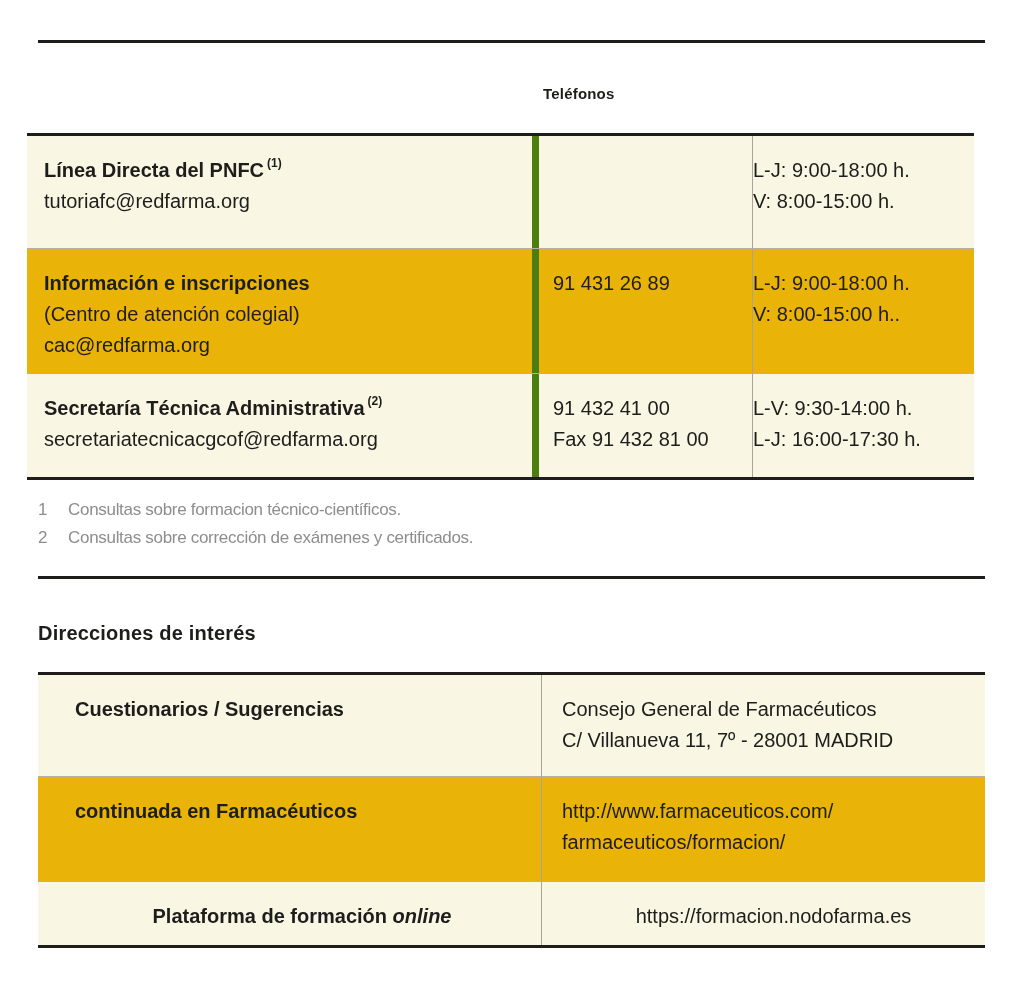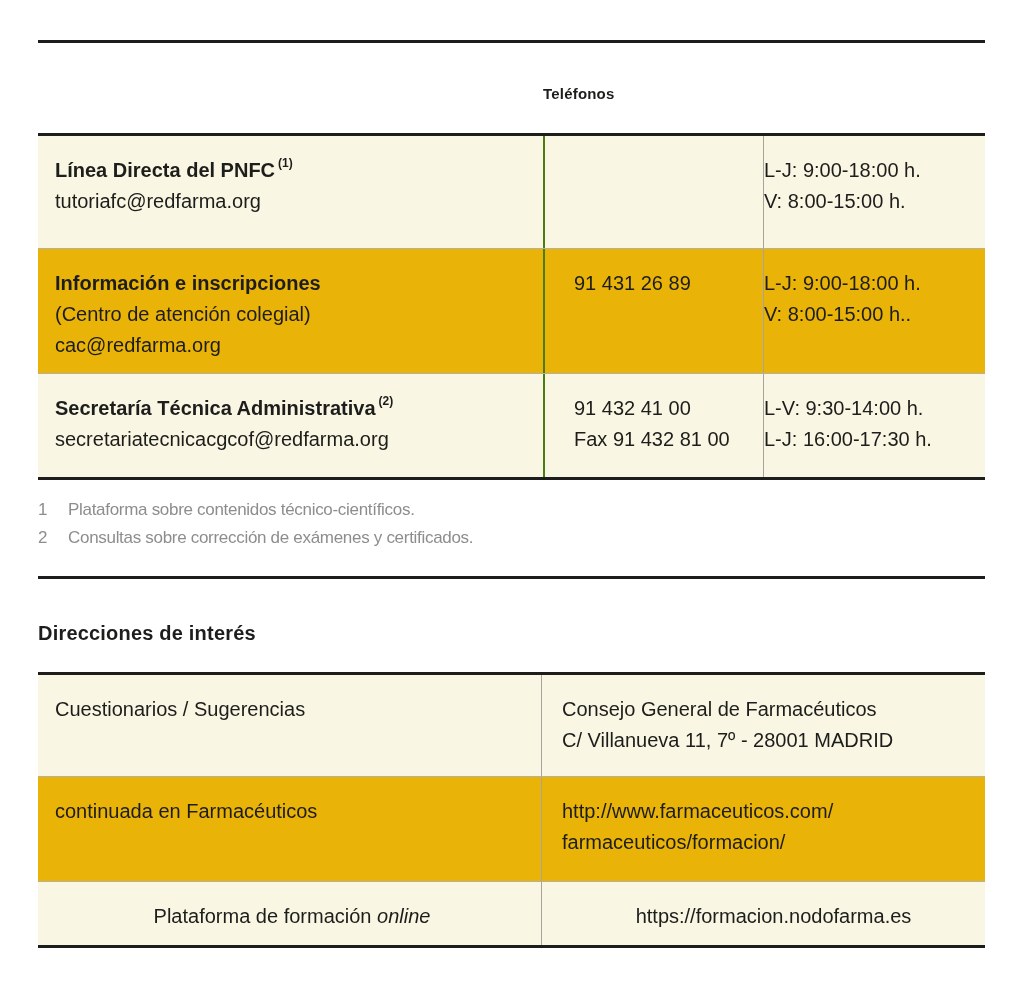--- a/index.html
+++ b/index.html
@@ -32,21 +32,21 @@
     font-size: 15px;
     font-weight: bold;
     letter-spacing: 0.2px;
   }
   .colhead-telefonos { left: 543px; }
   .colhead-horario  { left: 790px; margin-top: 47px; }
 
   
   .table1 {
     position: absolute;
-    left: 38px;
+    left: 27px;
     top: 133px;
     width: 947px;
     border-top: 3px solid #1d1d1b;
     border-bottom: 3px solid #1d1d1b;
     box-sizing: content-box;
   }
   .t1row {
     display: grid;
     grid-template-columns: 505px 220px 222px;
     box-sizing: border-box;
@@ -59,21 +59,21 @@
   .cream { background: #f9f6e3; }
   .tan   { background: #eab308; }
 
   .cell {
     box-sizing: border-box;
     padding-top: 19px;
     font-size: 20px;
     line-height: 31px;
   }
   .cell-main   { padding-left: 17px; padding-right: 12px; }
-  .cell-phone  { padding-left: 29px; border-left: 2px solid #4d7c0f; }
+  .cell-phone  { padding-left: 14px; border-left: 7px solid #4d7c0f; }
   .cell-sched  { border-left: 1px solid #a8a49a; }
 
   .row-title { font-weight: bold; }
   .row-title sup {
     font-size: 12px;
     font-weight: bold;
     position: relative;
     top: -2px;
     margin-left: 3px;
     line-height: 0;
@@ -112,21 +112,21 @@
   .t2row {
     display: grid;
     grid-template-columns: 503px 444px;
     box-sizing: border-box;
   }
   .t2row + .t2row { border-top: 1px solid #b5b0a0; }
   .t2row-0 { height: 101px; }
   .t2row-1 { height: 105px; }
   .t2row-2 { height: 64px; text-align: center; }
 
-  .cell-label { padding-left: 17px; padding-right: 12px; font-weight: normal; }
+  .cell-label { padding-left: 17px; padding-right: 12px; font-weight: bold; margin-left: 20px; }
   .cell-label .italic-suffix { font-style: italic; }
   .cell-value { padding-left: 20px; border-left: 1px solid #a8a49a; }
 </style>
 </head>
 <body>
 
 <div class="page">
 
   <div class="rule rule-top"></div>
 
@@ -175,21 +175,21 @@
         <div>L-V: 9:30-14:00 h.</div>
         <div>L-J: 16:00-17:30 h.</div>
       </div>
     </div>
 
   </div>
 
   <div class="footnotes">
     <div class="fn-row">
       <span class="fn-num">1</span>
-      <span>Plataforma sobre contenidos técnico-científicos.</span>
+      <span>Consultas sobre formacion técnico-científicos.</span>
     </div>
     <div class="fn-row">
       <span class="fn-num">2</span>
       <span>Consultas sobre corrección de exámenes y certificados.</span>
     </div>
   </div>
 
   <div class="rule rule-mid"></div>
 
   <div class="section-heading">Direcciones de interés</div>

